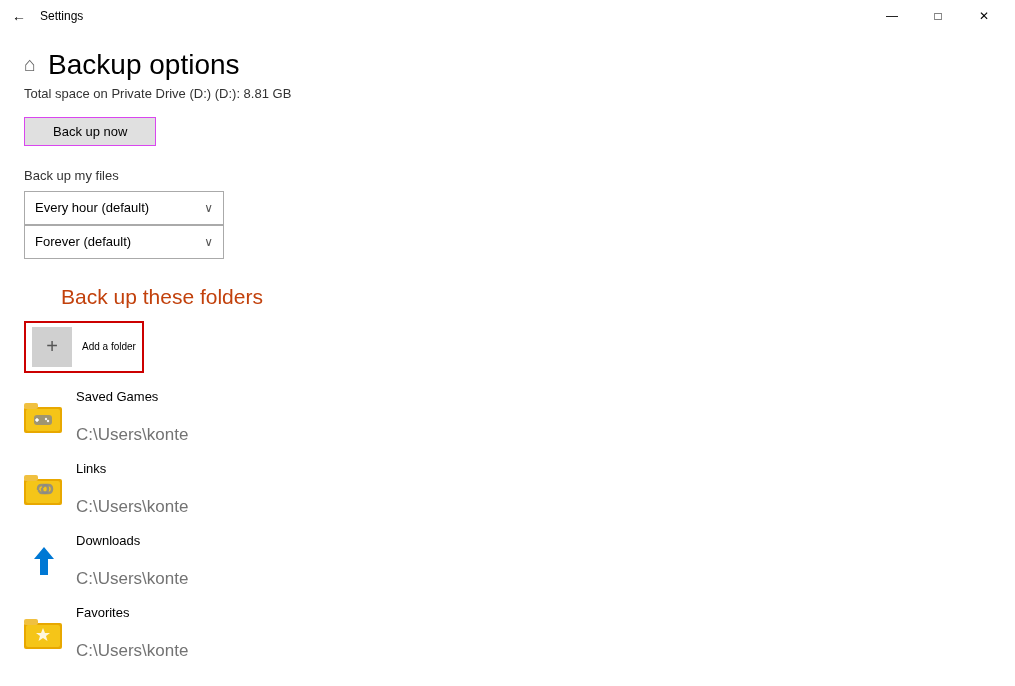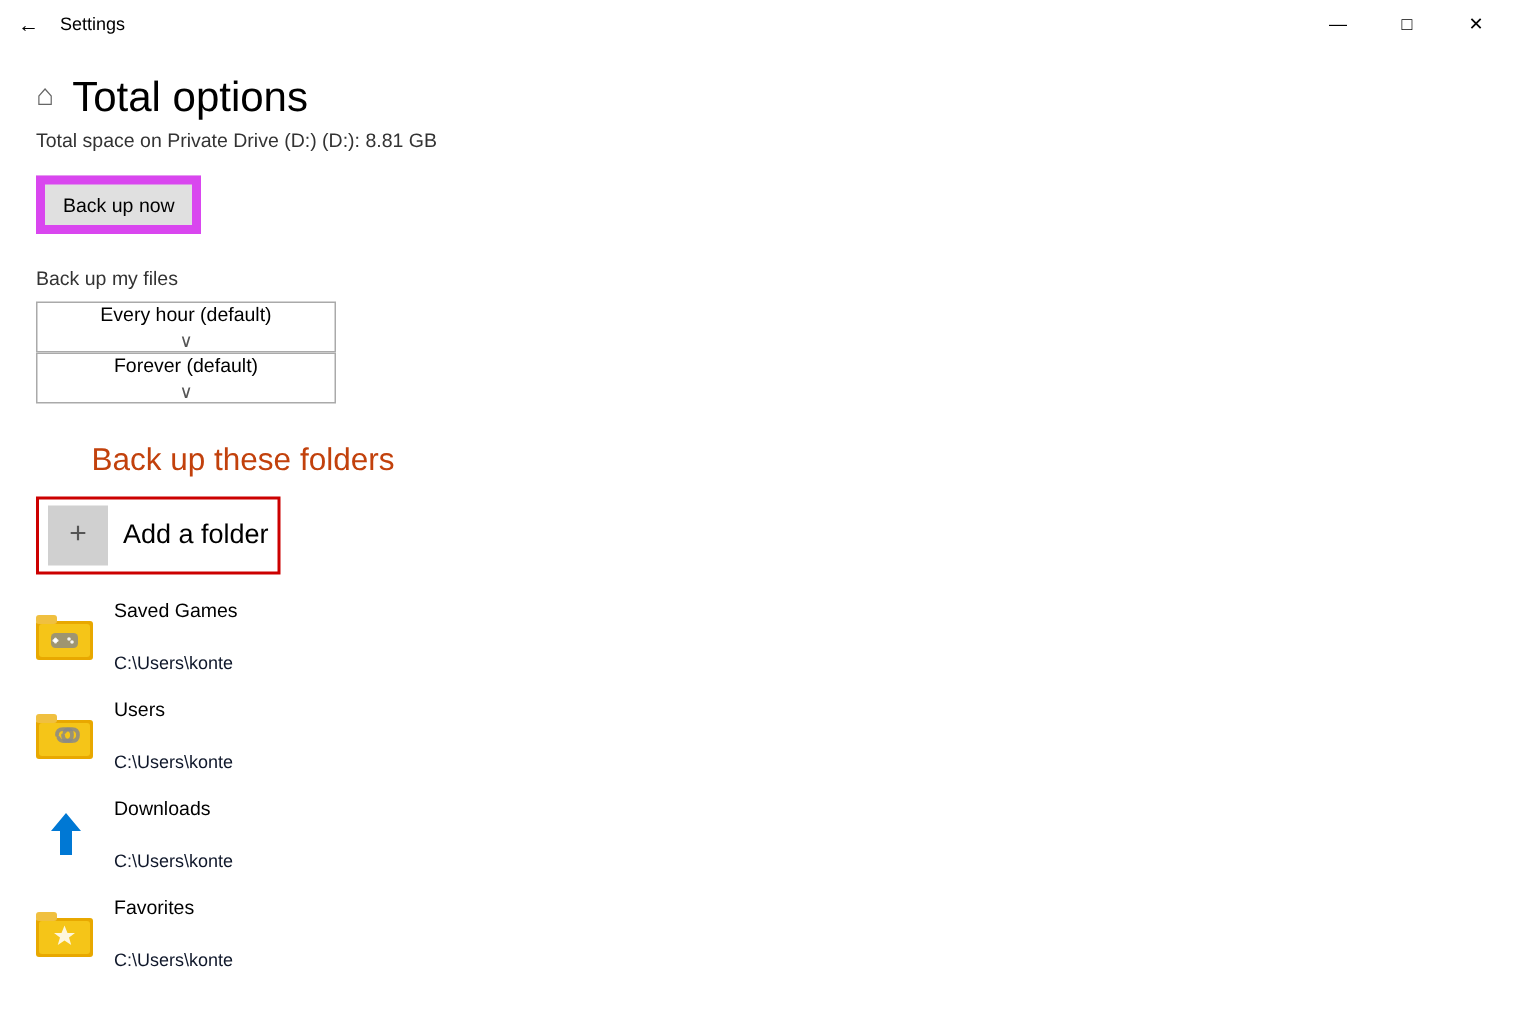--- a/index.html
+++ b/index.html
@@ -80,49 +80,48 @@
 
     .info-text {
       font-size: 13px;
       color: #333;
       margin-bottom: 2px;
       margin-left: 0;
     }
 
     .backup-now-btn {
       margin-top: 14px;
-      padding: 6px 12px;
+      padding: 6px 28px;
       font-size: 13px;
       background: #e0e0e0;
-      border: 6px solid #d946ef;
+      border: 1px solid #d946ef;
       cursor: pointer;
       color: #000;
       font-family: 'Segoe UI', Arial, sans-serif;
     }
 
     .section-label {
       font-size: 13px;
       color: #333;
       margin-top: 22px;
       margin-bottom: 8px;
     }
 
     .dropdown-select {
       display: flex;
       align-items: center;
       justify-content: space-between;
       width: 200px;
       height: 34px;
       border: 1px solid #aaa;
-      padding: 0 22px;
+      padding: 0 10px;
       font-size: 13px;
       cursor: pointer;
       background: #fff;
       color: #000;
-      flex-direction: column;
     }
     .dropdown-arrow {
       font-size: 12px;
       color: #555;
     }
 
     .folders-section-title {
       font-size: 21px;
       color: #c2410c;
       margin-top: 26px;
@@ -154,21 +153,21 @@
       width: 40px;
       height: 40px;
       background: #d0d0d0;
       display: flex;
       align-items: center;
       justify-content: center;
       font-size: 20px;
       color: #555;
     }
     .add-folder-label {
-      font-size: 18px;
+      font-size: 10px;
       color: #000;
       text-align: center;
     }
 
     
     .folder-item {
       display: flex;
       align-items: center;
       gap: 12px;
       margin-bottom: 12px;
@@ -186,22 +185,22 @@
       display: flex;
       flex-direction: column;
       gap: 21px;
     }
     .folder-name {
       font-size: 13px;
       color: #000;
       font-weight: 400;
     }
     .folder-path {
-      font-size: 12px;
-      color: #0f172a;
+      font-size: 17px;
+      color: #737373;
     }
   </style>
 </head>
 <body>
 
 <div class="titlebar">
   <div class="titlebar-left">
     <button class="back-arrow">←</button>
     <span class="titlebar-title">Settings</span>
   </div>
@@ -210,21 +209,21 @@
     <button class="titlebar-btn">□</button>
     <button class="titlebar-btn close-btn">✕</button>
   </div>
 </div>
 
 <div class="content">
 
   
   <div class="page-header">
     <span class="home-icon">⌂</span>
-    <h1 class="page-title">Total options</h1>
+    <h1 class="page-title">Backup options</h1>
   </div>
 
   <p class="info-text">Total space on Private Drive (D:) (D:): 8.81 GB</p>
 
   <button class="backup-now-btn">Back up now</button>
 
   
   <p class="section-label">Back up my files</p>
   <div class="dropdown-select">
     <span>Every hour (default)</span>
@@ -278,21 +277,21 @@
         <svg width="40" height="36" viewBox="0 0 40 36">
           <rect x="0" y="8" width="38" height="26" rx="2" fill="#e8a800"></rect>
           <rect x="0" y="4" width="14" height="6" rx="2" fill="#f0c040"></rect>
           <rect x="2" y="10" width="34" height="22" rx="2" fill="#f5c518"></rect>
 
           <path d="M14 18 Q14 14 18 14 L20 14 Q24 14 24 18 Q24 22 20 22 L18 22 Q16 22 15 20" stroke="#888" stroke-width="2.5" fill="none" stroke-linecap="round" opacity="0.85"></path>
           <path d="M18 18 Q18 22 22 22 L24 22 Q28 22 28 18 Q28 14 24 14 L22 14 Q20 14 19 16" stroke="#888" stroke-width="2.5" fill="none" stroke-linecap="round" opacity="0.85"></path>
         </svg>
       </div>
       <div class="folder-info">
-        <span class="folder-name">Users</span>
+        <span class="folder-name">Links</span>
         <span class="folder-path">C:\Users\konte</span>
       </div>
     </div>
 
     <div class="folder-item">
       <div class="folder-icon">
 
         <svg width="40" height="36" viewBox="0 0 40 36">
 
           <polygon points="20,4 30,16 24,16 24,32 16,32 16,16 10,16" fill="#0078d4"></polygon>

